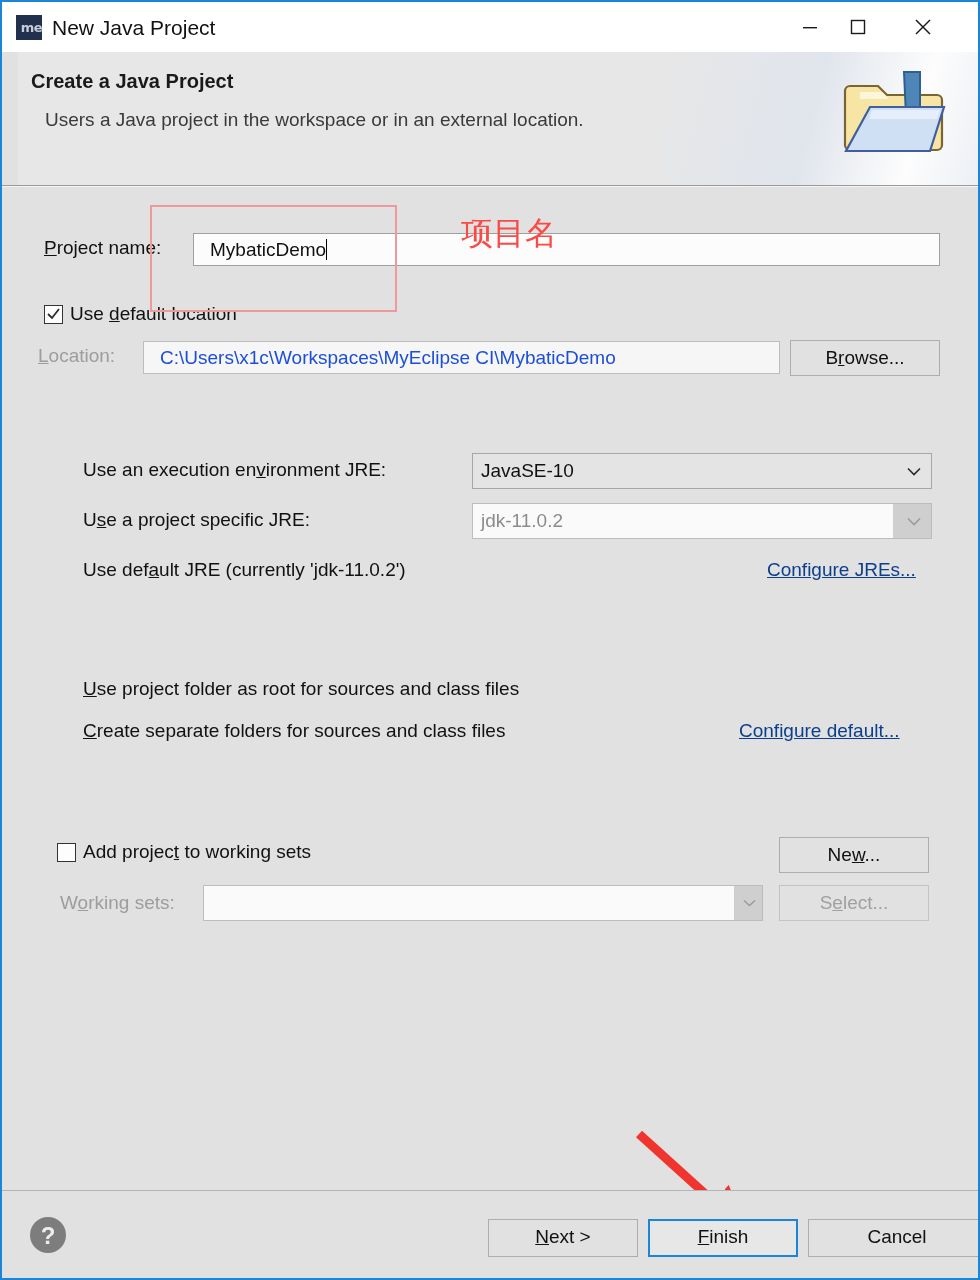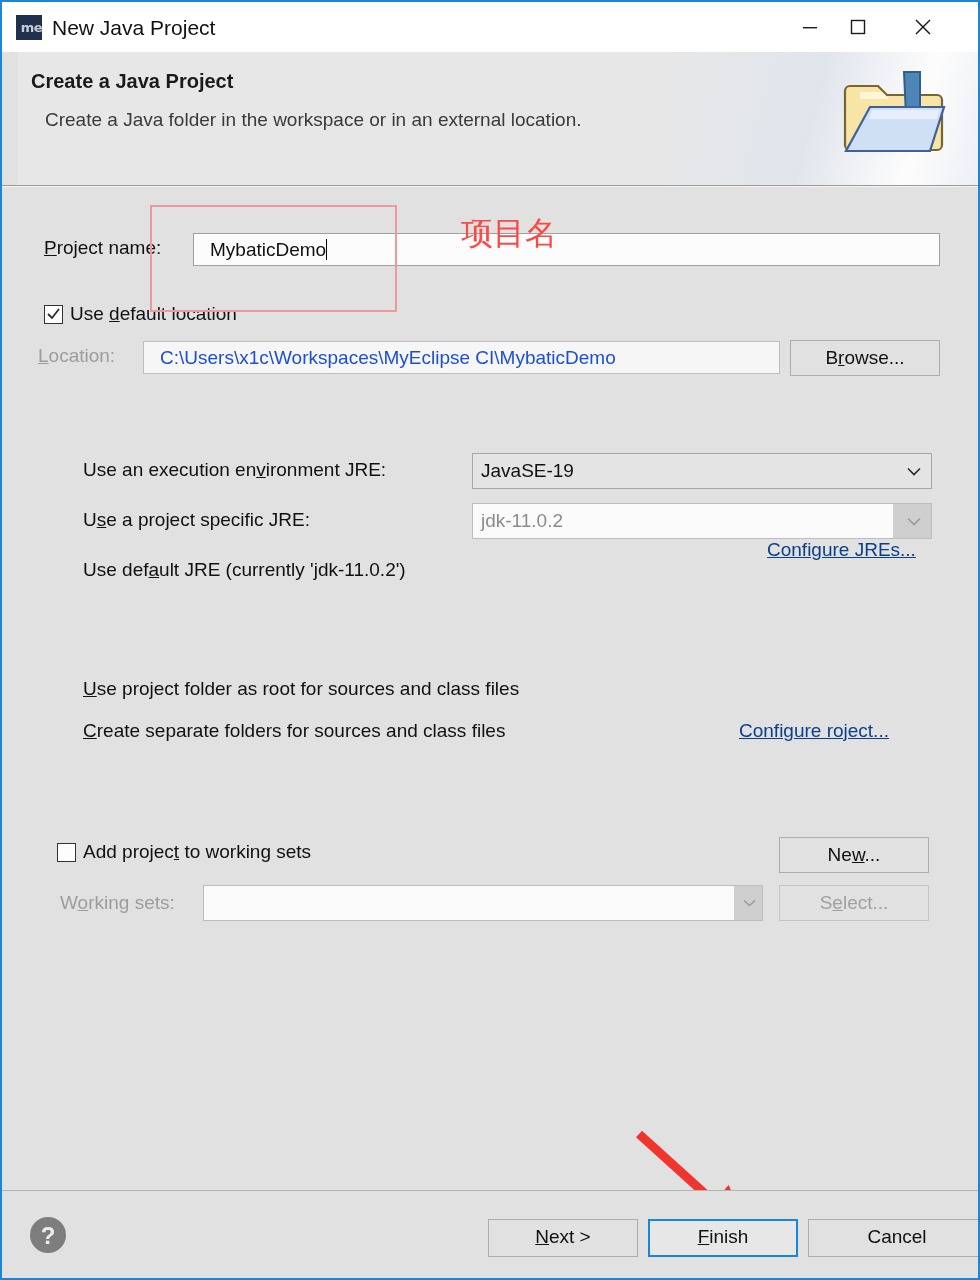--- a/index.html
+++ b/index.html
@@ -264,21 +264,21 @@
       <svg width="18" height="18" viewBox="0 0 18 18">
         <line x1="2" y1="2" x2="16" y2="16" stroke="#1a1a1a" stroke-width="1.5"></line>
         <line x1="16" y1="2" x2="2" y2="16" stroke="#1a1a1a" stroke-width="1.5"></line>
       </svg>
     </div>
   </div>
 
   <div class="header">
     <div class="header-sheen"></div>
     <div class="header-title">Create a Java Project</div>
-    <div class="header-sub">Create a Java folder in the workspace or in an external location.</div>
+    <div class="header-sub">Users a Java project in the workspace or in an external location.</div>
   </div>
 
   <div class="folder-icon">
     <svg width="110" height="95" viewBox="0 0 110 95">
 
       <path d="M8 22 h28 l9 9 h50 a5 5 0 0 1 5 5 v45 a5 5 0 0 1 -5 5 h-87 a5 5 0 0 1 -5 -5 v-54 a5 5 0 0 1 5 -5 z" fill="#f6e5a4" stroke="#7a6431" stroke-width="2.2"></path>
       <path d="M18 28 h22 l7 7 h-29 z" fill="#fdf6d8"></path>
 
       <path d="M62 8 h16 v46 a16 16 0 0 1 -16 16 h-6 v-14 h4 a4 4 0 0 0 4 -4 z" fill="#4f86b8" stroke="#2f5f8c" stroke-width="2"></path>
 
@@ -301,45 +301,45 @@
       </svg>
     </div>
     <div class="lbl" style="left:68px; top:116px;">Use <u class="mn">d</u>efault location</div>
 
     <div class="lbl dim" style="left:36px; top:158px;"><u class="mn">L</u>ocation:</div>
     <div class="textfield disabled" style="left:141px; top:154px; width:637px; height:33px;">C:\Users\x1c\Workspaces\MyEclipse CI\MybaticDemo</div>
     <div class="btn" style="left:788px; top:153px; width:150px; height:36px;">B<u class="mn">r</u>owse...</div>
 
     <div class="lbl" style="left:81px; top:272px;">Use an execution en<u class="mn">v</u>ironment JRE:</div>
     <div class="combo" style="left:470px; top:266px; width:460px; height:36px;">
-      <span>JavaSE-19</span>
+      <span>JavaSE-10</span>
       <span class="chev">
         <svg width="14" height="9" viewBox="0 0 14 9">
             <polyline points="1,1.5 7,7.5 13,1.5" fill="none" stroke="#2a2a2a" stroke-width="1.6"></polyline>
           </svg>
       </span>
     </div>
 
     <div class="lbl" style="left:81px; top:322px;">U<u class="mn">s</u>e a project specific JRE:</div>
     <div class="combo disabled" style="left:470px; top:316px; width:460px; height:36px;">
       <span class="chev-box"></span>
       <span>jdk-11.0.2</span>
       <span class="chev">
         <svg width="14" height="9" viewBox="0 0 14 9">
             <polyline points="1,1.5 7,7.5 13,1.5" fill="none" stroke="#9b9b9b" stroke-width="1.6"></polyline>
           </svg>
       </span>
     </div>
 
     <div class="lbl" style="left:81px; top:372px;">Use def<u class="mn">a</u>ult JRE (currently 'jdk-11.0.2')</div>
-    <div class="link" style="left:765px; top:352px;">Configure JREs...</div>
+    <div class="link" style="left:765px; top:372px;">Configure JREs...</div>
 
     <div class="lbl" style="left:81px; top:491px;"><u class="mn">U</u>se project folder as root for sources and class files</div>
     <div class="lbl" style="left:81px; top:533px;"><u class="mn">C</u>reate separate folders for sources and class files</div>
-    <div class="link" style="left:737px; top:533px;">Configure roject...</div>
+    <div class="link" style="left:737px; top:533px;">Configure default...</div>
 
     <div class="checkbox" style="left:55px; top:656px;"></div>
     <div class="lbl" style="left:81px; top:654px;">Add projec<u class="mn">t</u> to working sets</div>
     <div class="btn" style="left:777px; top:650px; width:150px; height:36px;">Ne<u class="mn">w</u>...</div>
 
     <div class="lbl dim" style="left:58px; top:705px;">W<u class="mn">o</u>rking sets:</div>
     <div class="combo disabled" style="left:201px; top:698px; width:560px; height:36px;">
       <span class="chev-box" style="width:28px;"></span>
       <span></span>
       <span class="chev" style="right:6px;">

